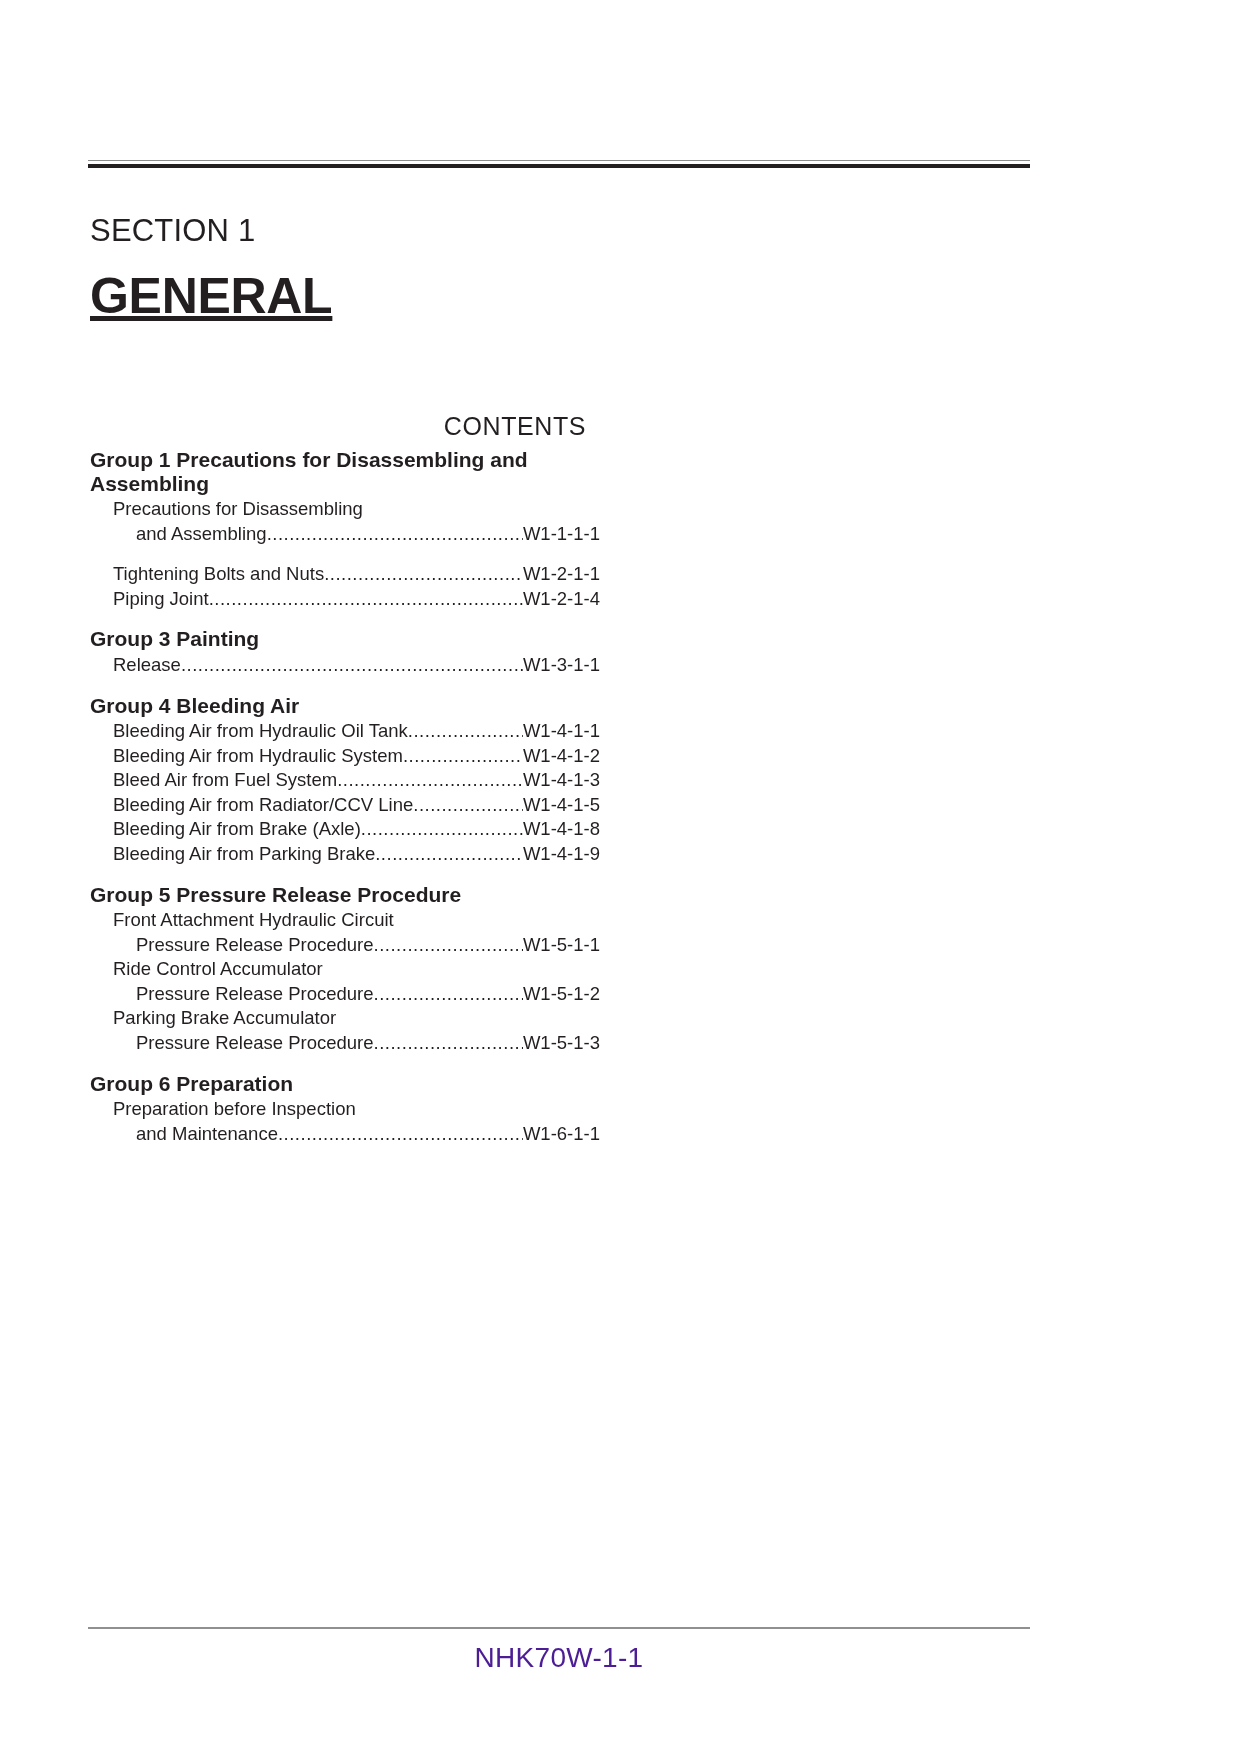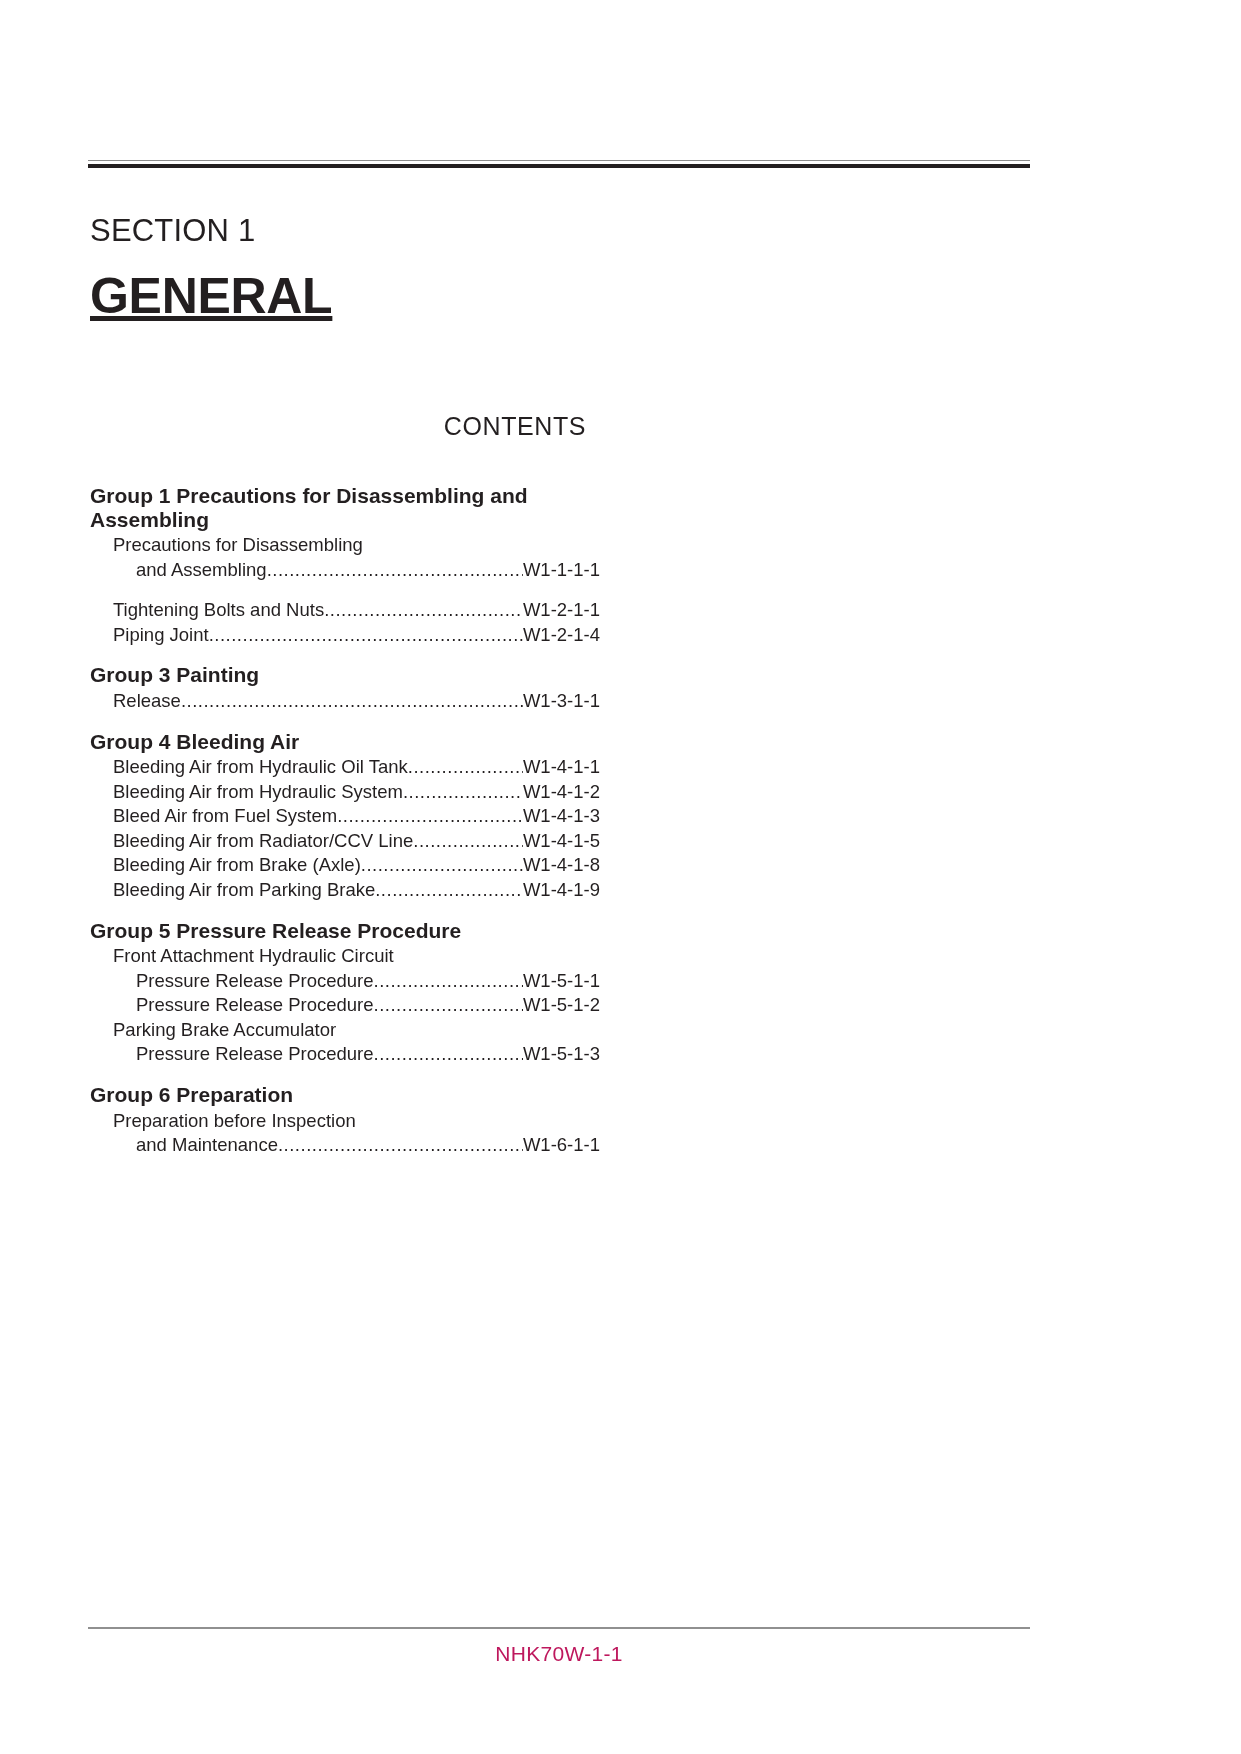--- a/index.html
+++ b/index.html
@@ -74,21 +74,20 @@
     letter-spacing: 0.6px;
     color: #231f20;
   }
 
   
   .toc {
     position: absolute;
     left: 90px;
     top: 448px;
     width: 510px;
-    margin-top: 36px;
   }
   .group {
     margin-bottom: 0;
   }
   .group + .group {
     margin-top: 16px;
   }
   .group-title {
     font-size: 21px;
     font-weight: bold;
@@ -136,22 +135,22 @@
     width: 942px;
     height: 2px;
     background: #909090;
   }
   .footer-text {
     position: absolute;
     left: 88px;
     top: 1642px;
     width: 942px;
     text-align: center;
-    font-size: 21px;
-    color: #be185d;
+    font-size: 28px;
+    color: #4c1d95;
     letter-spacing: 0.3px;
   }
 </style>
 </head>
 <body>
 
 <div class="page">
 
   <div class="top-rule-wrap">
     <div class="top-rule-thin"></div>
@@ -229,20 +228,21 @@
         </div>
       </div>
       <div class="group">
         <div class="group-title">Group 5 Pressure Release Procedure</div>
         <div class="entry nodots"><span class="entry-label">Front Attachment Hydraulic Circuit</span></div>
         <div class="entry indent">
           <span class="entry-label">Pressure Release Procedure</span>
           <span class="entry-dots">.......................................................................................................................</span>
           <span class="entry-page">W1-5-1-1</span>
         </div>
+        <div class="entry nodots"><span class="entry-label">Ride Control Accumulator</span></div>
         <div class="entry indent">
           <span class="entry-label">Pressure Release Procedure</span>
           <span class="entry-dots">.......................................................................................................................</span>
           <span class="entry-page">W1-5-1-2</span>
         </div>
         <div class="entry nodots"><span class="entry-label">Parking Brake Accumulator</span></div>
         <div class="entry indent">
           <span class="entry-label">Pressure Release Procedure</span>
           <span class="entry-dots">.......................................................................................................................</span>
           <span class="entry-page">W1-5-1-3</span>

